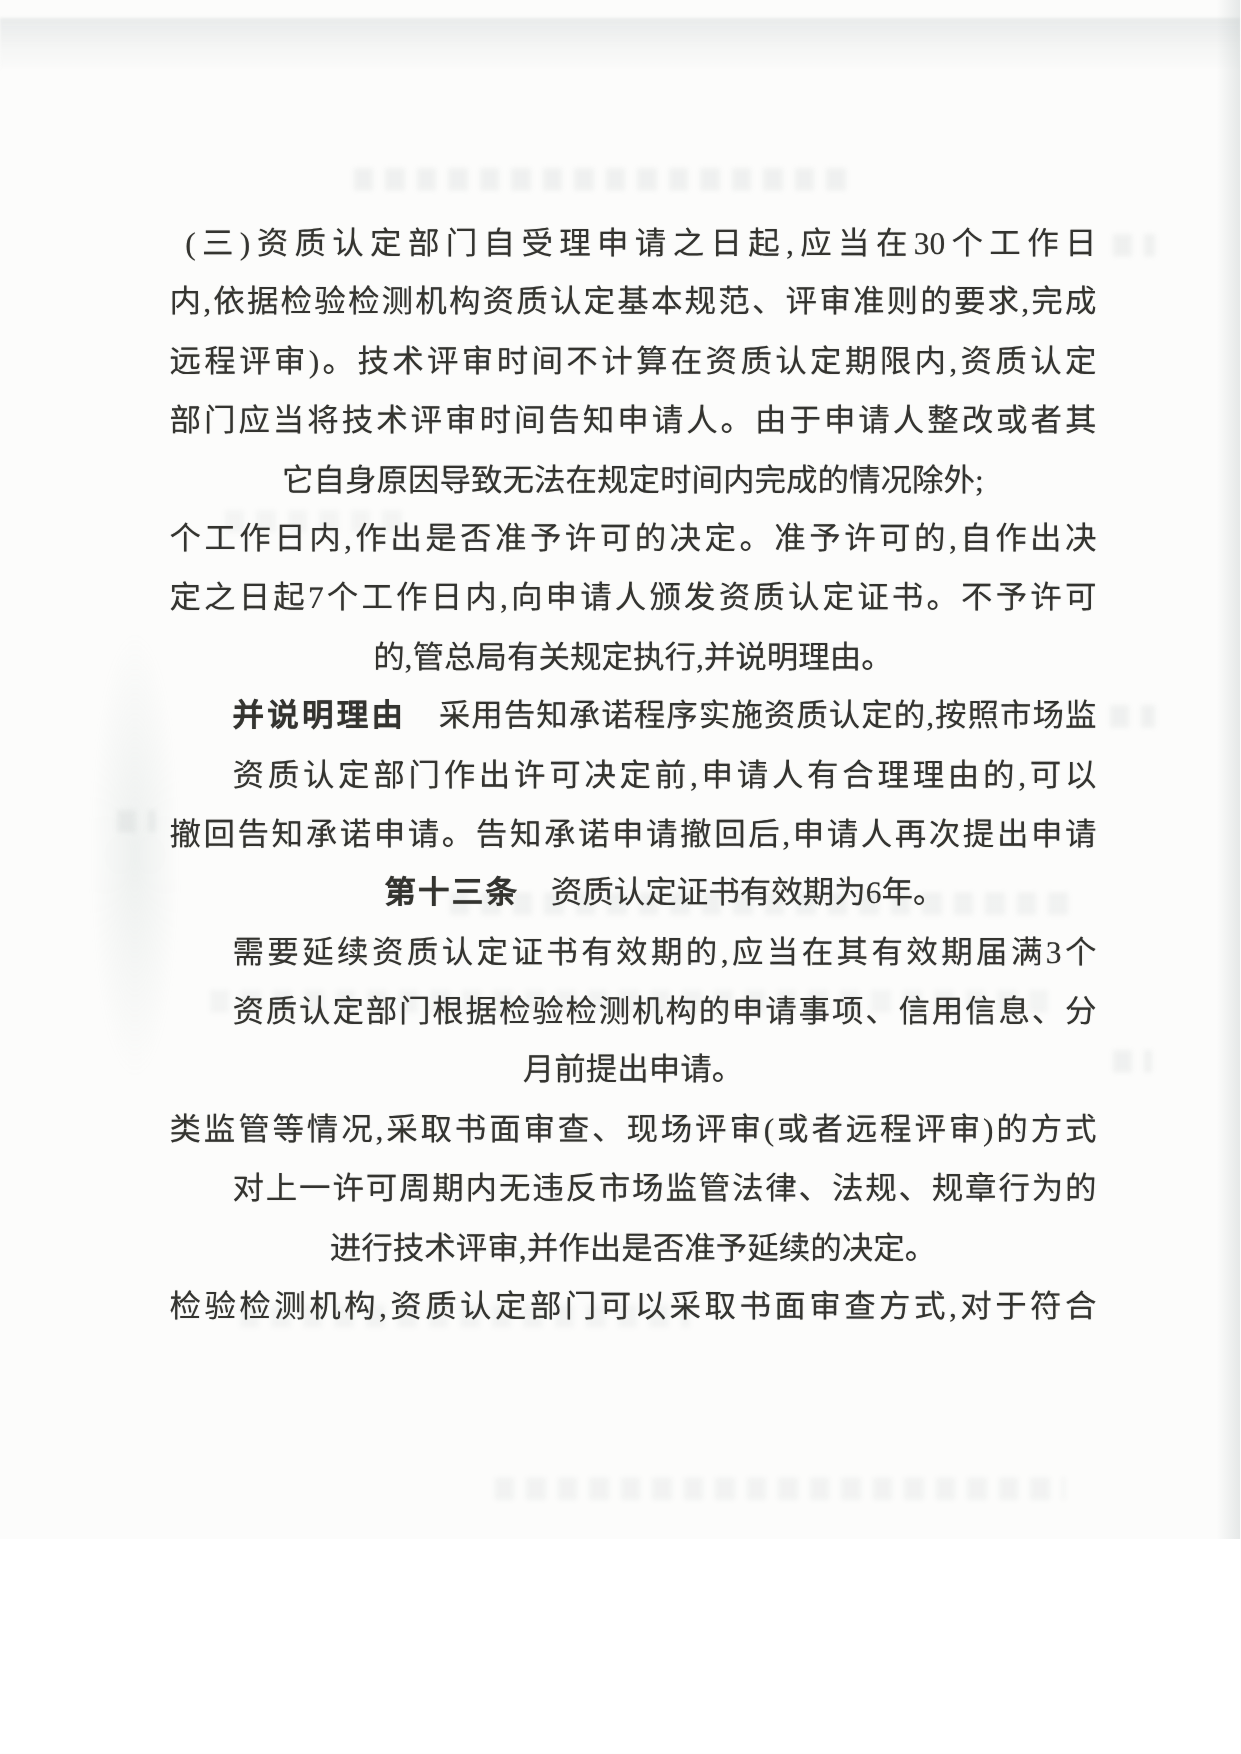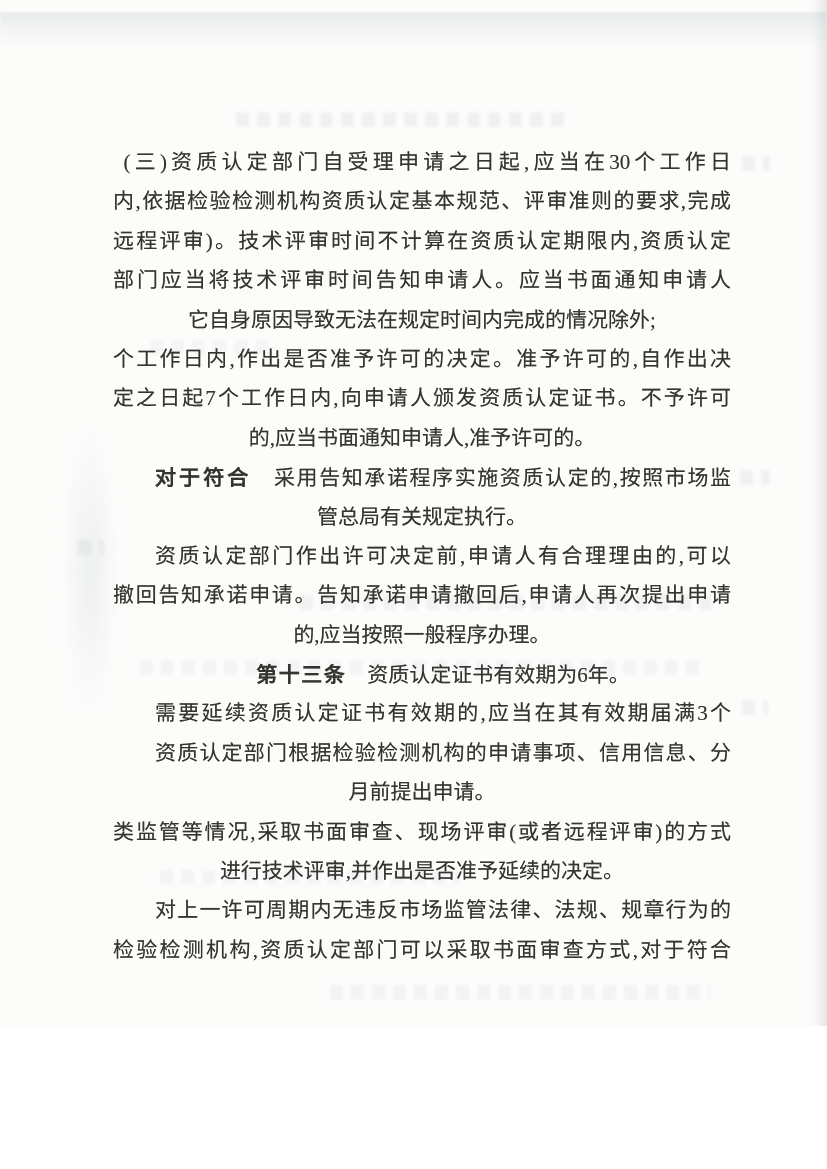--- a/index.html
+++ b/index.html
@@ -93,35 +93,33 @@
   <div class="bleed" style="left:160px; top:870px; width:300px; opacity:.4;"></div>
   <div class="bleed" style="left:330px; top:985px; width:380px; opacity:.45;"></div>
   <div class="bleed" style="left:740px; top:470px; width:30px;"></div>
   <div class="bleed" style="left:742px; top:700px; width:26px;"></div>
   <div class="bleed" style="left:78px; top:540px; width:26px;"></div>
 
   <main class="doc-body" id="doc-body">
       <div class="line just" style="text-indent: 0.5em;"><span>(三)资质认定部门自受理申请之日起,应当在30个工作日</span></div>
       <div class="line just"><span>内,依据检验检测机构资质认定基本规范、评审准则的要求,完成</span></div>
       <div class="line just"><span>远程评审)。技术评审时间不计算在资质认定期限内,资质认定</span></div>
-      <div class="line just"><span>部门应当将技术评审时间告知申请人。应当书面通知申请人</span></div>
+      <div class="line just"><span>部门应当将技术评审时间告知申请人。由于申请人整改或者其</span></div>
       <div class="line left"><span>它自身原因导致无法在规定时间内完成的情况除外;</span></div>
       <div class="line just"><span>个工作日内,作出是否准予许可的决定。准予许可的,自作出决</span></div>
       <div class="line just"><span>定之日起7个工作日内,向申请人颁发资质认定证书。不予许可</span></div>
-      <div class="line left"><span>的,应当书面通知申请人,准予许可的。</span></div>
-      <div class="line just" style="text-indent: 2em;"><span class="article-head">对于符合</span><span>　采用告知承诺程序实施资质认定的,按照市场监</span></div>
-      <div class="line left"><span>管总局有关规定执行。</span></div>
+      <div class="line left"><span>的,管总局有关规定执行,并说明理由。</span></div>
+      <div class="line just" style="text-indent: 2em;"><span class="article-head">并说明理由</span><span>　采用告知承诺程序实施资质认定的,按照市场监</span></div>
       <div class="line just" style="text-indent: 2em;"><span>资质认定部门作出许可决定前,申请人有合理理由的,可以</span></div>
       <div class="line just"><span>撤回告知承诺申请。告知承诺申请撤回后,申请人再次提出申请</span></div>
-      <div class="line left"><span>的,应当按照一般程序办理。</span></div>
       <div class="line left" style="text-indent: 2em;"><span class="article-head">第十三条</span><span>　资质认定证书有效期为6年。</span></div>
       <div class="line just" style="text-indent: 2em;"><span>需要延续资质认定证书有效期的,应当在其有效期届满3个</span></div>
       <div class="line just" style="text-indent: 2em;"><span>资质认定部门根据检验检测机构的申请事项、信用信息、分</span></div>
       <div class="line left"><span>月前提出申请。</span></div>
       <div class="line just"><span>类监管等情况,采取书面审查、现场评审(或者远程评审)的方式</span></div>
+      <div class="line just" style="text-indent: 2em;"><span>对上一许可周期内无违反市场监管法律、法规、规章行为的</span></div>
       <div class="line left"><span>进行技术评审,并作出是否准予延续的决定。</span></div>
-      <div class="line just" style="text-indent: 2em;"><span>对上一许可周期内无违反市场监管法律、法规、规章行为的</span></div>
       <div class="line just"><span>检验检测机构,资质认定部门可以采取书面审查方式,对于符合</span></div>
     </main>
 
   <div class="footer-pagenum">— 54 —</div>
 
 </div>
 
 </body></html>

